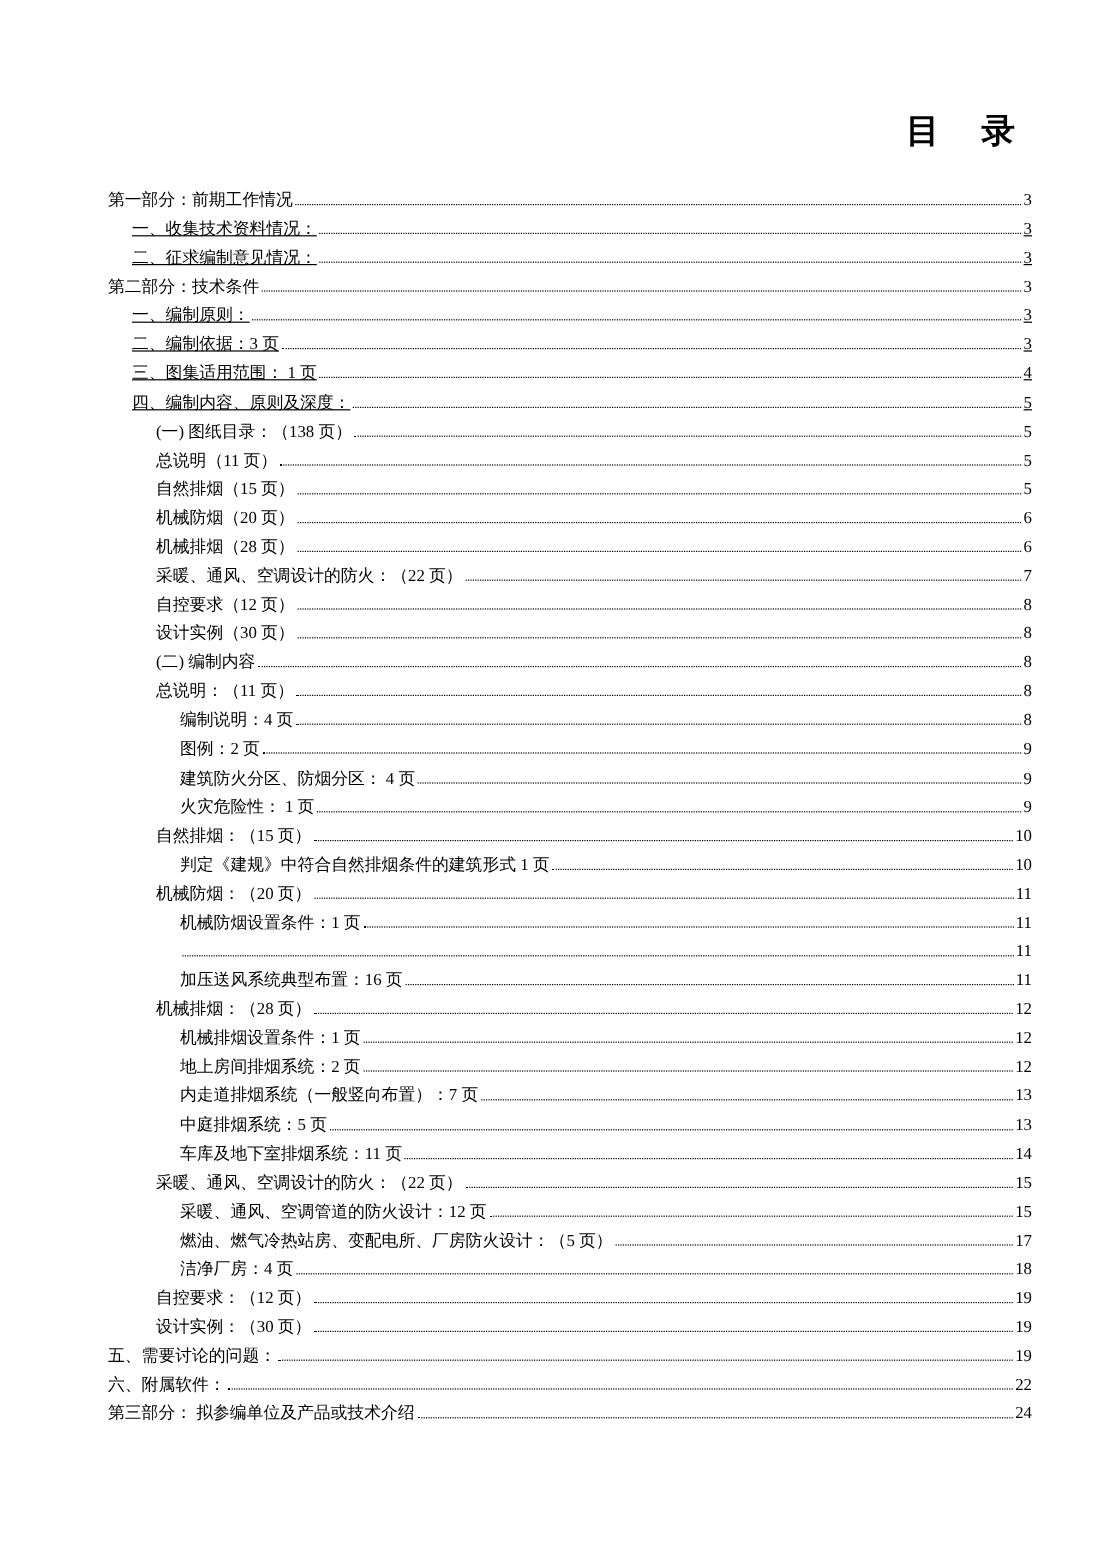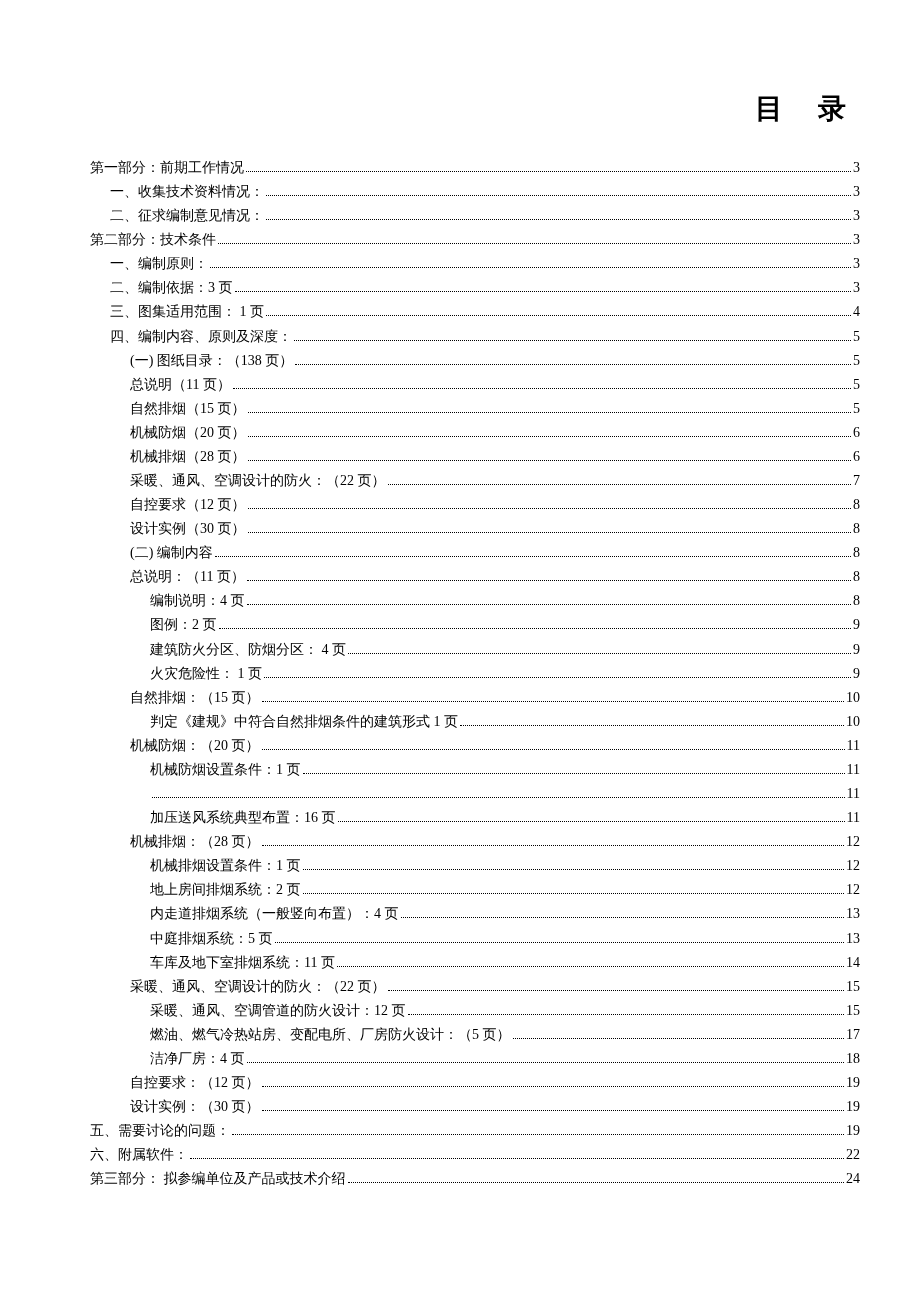--- a/index.html
+++ b/index.html
@@ -37,21 +37,21 @@
     .toc-dots {
       flex: 1 1 auto;
       border-bottom: 1.5px dotted #000;
       margin: 0 2px 3px 2px;
       min-width: 8px;
     }
     .toc-page {
       flex: 0 0 auto;
     }
     .lvl0 { padding-left: 0; }
-    .lvl1 { padding-left: 20px; }
+    .lvl1 { padding-left: 20px; text-decoration: underline; }
     .lvl2 { padding-left: 40px; }
     .lvl3 { padding-left: 60px; }
   </style>
 </head>
 <body>
 
 <div class="title">目 录</div>
 
 <div class="toc" id="toc">
     <div class="toc-row lvl0">
@@ -202,21 +202,21 @@
       <span class="toc-label">机械排烟设置条件：1 页</span>
       <span class="toc-dots"></span>
       <span class="toc-page">12</span>
     </div>
     <div class="toc-row lvl3">
       <span class="toc-label">地上房间排烟系统：2 页</span>
       <span class="toc-dots"></span>
       <span class="toc-page">12</span>
     </div>
     <div class="toc-row lvl3">
-      <span class="toc-label">内走道排烟系统（一般竖向布置）：4 页</span>
+      <span class="toc-label">内走道排烟系统（一般竖向布置）：7 页</span>
       <span class="toc-dots"></span>
       <span class="toc-page">13</span>
     </div>
     <div class="toc-row lvl3">
       <span class="toc-label">中庭排烟系统：5 页</span>
       <span class="toc-dots"></span>
       <span class="toc-page">13</span>
     </div>
     <div class="toc-row lvl3">
       <span class="toc-label">车库及地下室排烟系统：11 页</span>

